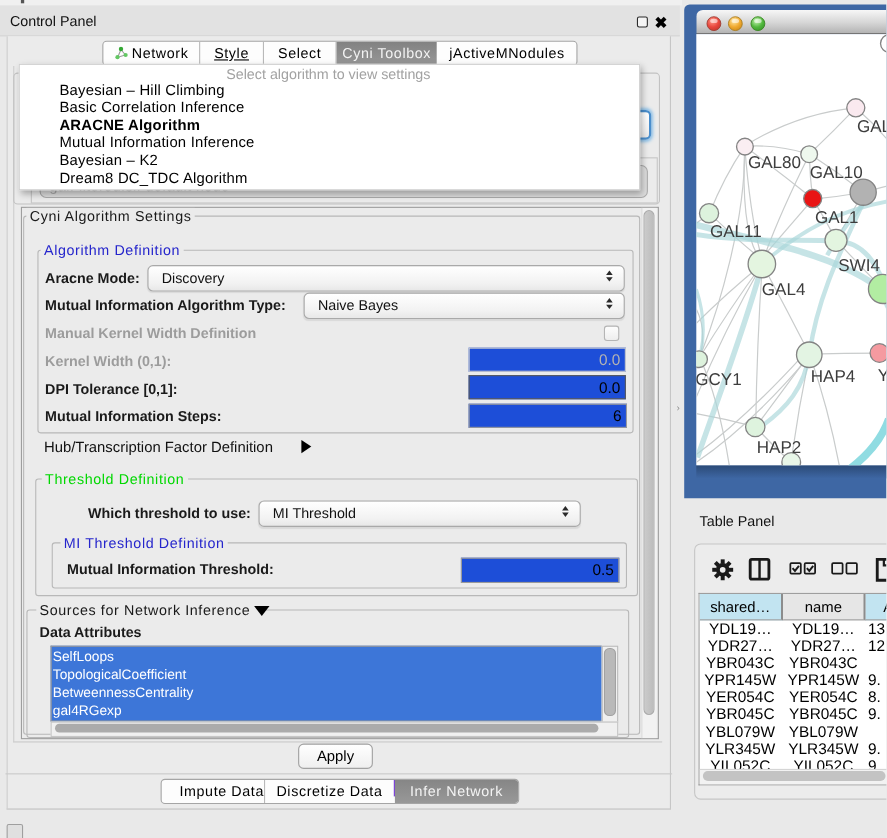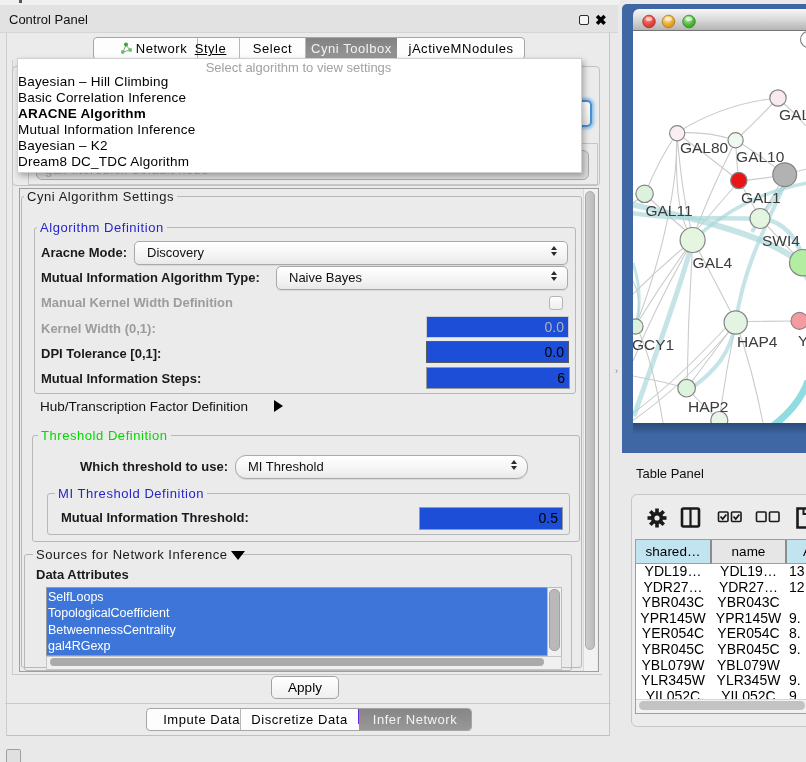--- a/index.html
+++ b/index.html
@@ -27,21 +27,21 @@
   <div class="a" style="left:0;top:5px;width:618px;height:27px;background:#e2e2e2;border-bottom:1px solid #d5d5d5;"></div>
   <div class="lbl" style="left:9px;top:12px;">Control Panel</div>
 
   <div class="a" style="left:579px;top:14.5px;width:8px;height:8px;border:1.8px solid #2b2b2b;border-radius:2px;background:#f4f4f4;"></div>
   <div class="a" style="left:595px;top:12px;width:14px;height:14px;font-size:14px;font-weight:bold;color:#000;">✖</div>
 
   <div class="a" style="left:6px;top:33px;width:602px;height:702px;background:#ebebeb;border-left:1px solid #cdcdcd;border-right:1px solid #c6c6c6;border-bottom:1px solid #c0c0c0;"></div>
   <div class="a" style="left:12px;top:60px;width:589px;height:614px;border-left:1px solid #cdcdcd;border-bottom:1px solid #c9c9c9;"></div>
 
   <div id="tabs" class="a" style="left:93px;top:37px;width:430px;height:21px;background:#fdfdfd;border:1px solid #a5a5a5;border-radius:4px;overflow:hidden;font-size:13px;letter-spacing:0.55px;">
-    <div class="a" style="left:16px;top:0;width:87px;height:21px;line-height:21px;text-align:center;border-right:1px solid #b9b9b9;">
+    <div class="a" style="left:0;top:0;width:87px;height:21px;line-height:21px;text-align:center;border-right:1px solid #b9b9b9;">
       <span style="display:inline-block;width:13px;height:13px;vertical-align:-2px;margin-right:3px;">
         <svg width="13" height="13" viewBox="0 0 13 13">
             <path d="M3 10 L6 3 M6 3 L10 8 M3 10 L10 8" stroke="#9a9a9a" stroke-width="1" fill="none"></path>
             <circle cx="6" cy="2.6" r="2" fill="#34a834"></circle>
             <circle cx="2.8" cy="10" r="1.9" fill="#63c763"></circle>
             <circle cx="10.2" cy="8" r="1.9" fill="#63c763"></circle>
           </svg>
       </span>Network</div>
     <div class="a" style="left:88px;top:0;width:57px;height:21px;line-height:21px;text-align:center;border-right:1px solid #b9b9b9;text-decoration:underline;">Style</div>
     <div class="a" style="left:146px;top:0;width:65px;height:21px;line-height:21px;text-align:center;border-right:1px solid #b9b9b9;">Select</div>
@@ -51,21 +51,21 @@
 
   <div class="a" style="left:12px;top:66px;width:586px;height:118px;border:1px solid #c2c2c2;border-radius:4px;"></div>
   <div class="combo" style="left:100px;top:100px;width:488px;height:23px;box-shadow:0 0 3px 1.5px #8cc0e8;border:2px solid #4a8ecc;"></div>
   <div class="a" style="left:28px;top:143px;width:568px;height:40px;border:1px solid #c6c6c6;"></div>
   <div class="a" style="left:36px;top:150px;width:551px;height:28px;background:#dcdcdc;border:1px solid #ababab;border-radius:6px;overflow:hidden;">
      <div style="position:absolute;left:8px;top:11px;font-size:13px;color:#a9a9a9;letter-spacing:0.4px;">galFiltered.sif default node</div>
   </div>
 
   <div class="a" style="left:17px;top:58px;width:563px;height:113px;background:#fff;border:1px solid #d0d0d0;box-shadow:2px 3px 6px rgba(0,0,0,0.3);"></div>
   <div class="a" style="left:17px;top:60px;width:563px;text-align:center;font-size:13px;color:#a2a2a2;">Select algorithm to view settings</div>
-  <div class="a" style="left:18px;top:74px;width:540px;font-size:13.5px;color:#000;line-height:16px;letter-spacing:0.2px;">
+  <div class="a" style="left:18px;top:74px;width:540px;font-size:13.5px;color:#000;line-height:16px;letter-spacing:0.2px;padding-left:36px;">
     Bayesian – Hill Climbing<br>
     Basic Correlation Inference<br>
     <b>ARACNE Algorithm</b><br>
     Mutual Information Inference<br>
     Bayesian – K2<br>
     Dream8 DC_TDC Algorithm
   </div>
 
   <div class="a" style="left:19px;top:188px;width:578px;height:482px;border:1px solid #9e9e9e;background:#ebebeb;"></div>
 
@@ -108,21 +108,21 @@
   <div class="blbl" style="left:41px;top:371px;text-align:right;">Mutual Information Steps:</div>
   <div class="tfield" style="left:426px;top:367px;width:138px;height:20px;line-height:20px;border:1px solid #9a9a9a;color:#000;padding-right:4px;">6</div>
 
   <div class="lbl" style="left:40px;top:399px;font-size:13.5px;">Hub/Transcription Factor Definition</div>
   <div class="a" style="left:274px;top:400px;width:0;height:0;border-top:6px solid transparent;border-bottom:6px solid transparent;border-left:9px solid #000;"></div>
 
   <div class="grp" style="left:32px;top:435px;width:546px;height:105px;"></div>
   <div class="gtitle" style="left:38px;top:428px;color:#00d800;">Threshold Definition</div>
 
   <div class="blbl" style="left:80px;top:459px;">Which threshold to use:</div>
-  <div class="combo" style="left:235px;top:455px;width:291px;height:22px;border-radius:11px;">
+  <div class="combo" style="left:235px;top:455px;width:291px;height:22px;">
       <span class="ctext" style="top:3px;">MI Threshold</span>
     <span class="spin" style="right:7px;top:4px;">
         <span class="up"></span>
         <span class="dn"></span>
       </span>
     </div>
 
   <div class="grp" style="left:47px;top:493px;width:521px;height:40px;"></div>
   <div class="gtitle" style="left:55px;top:486px;color:#2525cc;">MI Threshold Definition</div>
   <div class="blbl" style="left:61px;top:510px;">Mutual Information Threshold:</div>

